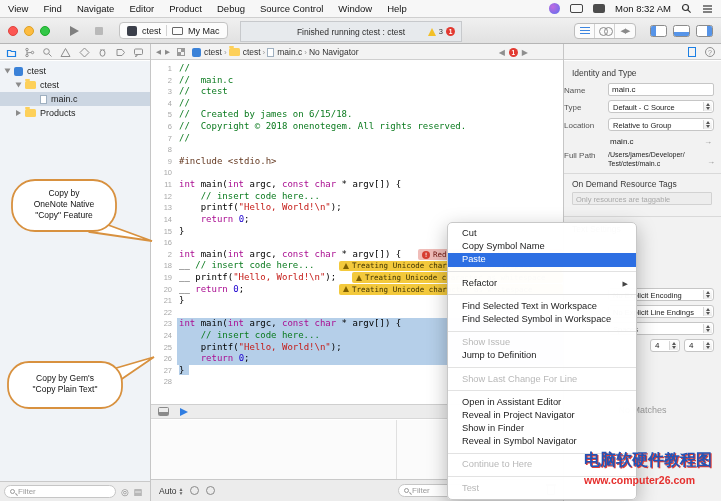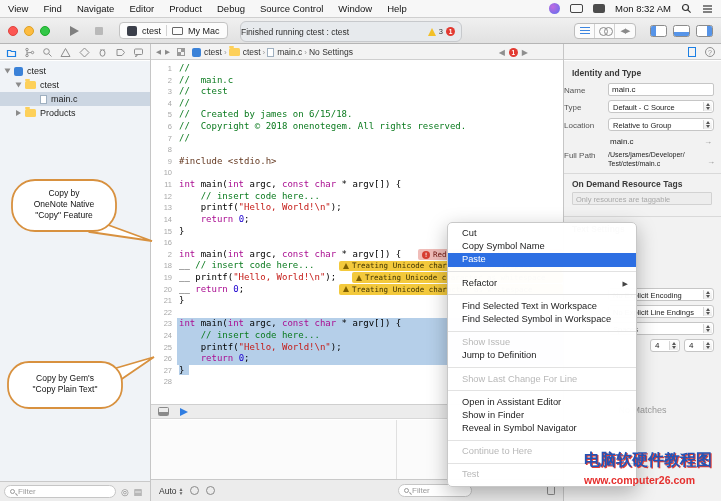--- a/index.html
+++ b/index.html
@@ -18,21 +18,21 @@
 .tl{width:10px;height:10px;border-radius:50%;margin-right:6px;flex:none}
 .tl.r{background:#fc5753;border:1px solid #e0443e}
 .tl.y{background:#fdbc40;border:1px solid #dea123}
 .tl.g{background:#33c748;border:1px solid #1aab29}
 .play{width:0;height:0;border-top:5px solid transparent;border-bottom:5px solid transparent;border-left:9px solid #7f7f7f;margin-left:14px}
 .stopb{width:8px;height:8px;background:#b9b9b9;border-radius:1px;margin-left:16px}
 .scheme{margin-left:16px;height:17px;background:#fcfcfc;border:1px solid #c3c3c3;border-radius:4px;display:flex;align-items:center;padding:0 7px;gap:5px;font-size:9px;color:#222}
 .schemeicon{width:10px;height:10px;border-radius:2px;background:#3b3f4a}
 .vsep{width:1px;height:11px;background:#d2d2d2}
 .macicon{width:11px;height:8px;border:1.4px solid #666;border-radius:1px}
-.status{position:absolute;left:240px;top:3px;width:222px;height:21px;background:#e7eaed;border:1px solid #c7c9cc;border-radius:6px;font-size:8.5px;color:#2e2e2e;display:flex;align-items:center;justify-content:flex-start}
+.status{position:absolute;left:240px;top:3px;width:222px;height:21px;background:#e7eaed;border:1px solid #c7c9cc;border-radius:0;font-size:8.5px;color:#2e2e2e;display:flex;align-items:center;justify-content:center}
 .status .issues{position:absolute;right:6px;display:flex;gap:3px;align-items:center}
 .wtri{width:0;height:0;border-left:4.5px solid transparent;border-right:4.5px solid transparent;border-bottom:8px solid #f2c028}
 .cnt{font-size:7.5px;color:#333}
 .ecirc{width:9px;height:9px;border-radius:50%;background:#e23a31;color:#fff;font-size:6.5px;font-weight:bold;display:flex;align-items:center;justify-content:center}
 #toolbar-right{margin-left:auto;display:flex;align-items:center;gap:14px}
 .seg{display:flex;border:1px solid #bdbdbd;border-radius:4px;overflow:hidden;height:16px;background:#fbfbfb}
 .seg .cell{width:20px;display:flex;align-items:center;justify-content:center;border-right:1px solid #d2d2d2}
 .seg .cell:last-child{border-right:none}
 .lines-ic{width:10px;height:8px;background:repeating-linear-gradient(#3d86e0 0 1.4px,transparent 1.4px 3px)}
 .circ2{width:12px;height:7px;position:relative}
@@ -102,21 +102,21 @@
 #dbgarea .split{position:absolute;left:245px;top:0;bottom:0;width:1px;background:#e0e0e0}
 #dbgbottom{position:absolute;left:151px;top:479px;width:412px;height:22px;background:#ececec;border-top:1px solid #c9c9c9;display:flex;align-items:center;padding:0 8px;font-size:8.5px;color:#333;gap:7px;z-index:2}
 .ddmini{display:flex;align-items:center;gap:2px}
 .spinmini{font-size:5px;color:#666;line-height:4px;display:flex;flex-direction:column}
 .circbtn{width:9px;height:9px;border:1px solid #8a8a8a;border-radius:50%}
 #console-filter{position:absolute;left:247px;width:74px}
 .trash{position:absolute;right:8px;width:8px;height:9px;border:1px solid #8a8a8a;border-top:none;border-radius:0 0 2px 2px}
 .trash::before{content:"";position:absolute;left:-2px;top:-2px;width:10px;height:1.5px;background:#8a8a8a}
 
 #insp{position:absolute;left:564px;top:61px;width:157px;height:440px;background:#f2f2f2;font-size:8px;color:#444;z-index:1}
-.ihead{position:absolute;left:8px;font-size:8.5px;font-weight:bold;color:#3a3a3a}
+.ihead{position:absolute;left:8px;font-size:8.5px;font-weight:normal;color:#3a3a3a}
 .ilab{position:absolute;width:40px;color:#555}
 .ifield{position:absolute;left:44px;width:106px;height:13px;background:#fff;border:1px solid #c6c6c6;border-radius:2px;font-size:8px;color:#222;padding:1px 3px;white-space:nowrap;overflow:hidden}
 .idd{position:absolute;left:44px;width:106px;height:13px;background:#fff;border:1px solid #c6c6c6;border-radius:3px;font-size:7.5px;color:#222;padding:1.5px 13px 0 4px;white-space:nowrap;overflow:hidden}
 .spin{position:absolute;right:1px;top:1px;bottom:1px;width:9px;background:linear-gradient(#fdfdfd,#ececec);border-left:1px solid #d6d6d6;display:flex;flex-direction:column;align-items:center;justify-content:center;gap:1px}
 .spin i{width:0;height:0;border-left:2.5px solid transparent;border-right:2.5px solid transparent;display:block}
 .spin .up{border-bottom:3px solid #555}
 .spin .dn{border-top:3px solid #555}
 .itext{position:absolute;font-size:8px;color:#222;white-space:nowrap}
 .ipath{position:absolute;left:44px;font-size:7px;color:#222;line-height:9px;white-space:nowrap}
 .goarrow{position:absolute;color:#8a8a8a;font-size:8px}
@@ -257,21 +257,21 @@
           <span class="ic-fold"></span>
           <span>ctest</span>
         </span>
         <span class="chev">›</span>
         <span class="crumb">
           <span class="ic-doc"></span>
           <span>main.c</span>
         </span>
         <span class="chev">›</span>
         <span class="crumb">
-          <span>No Settings</span>
+          <span>No Navigator</span>
         </span>
       </span>
     <span class="issuestep">
       <span class="istep-arr">◀</span>
       <span class="ecirc">1</span>
       <span class="istep-arr">▶</span>
     </span>
   </div>
   <div id="insptabs">
     <span class="itab-doc"></span>
@@ -534,20 +534,21 @@
     <div class="cms"></div>
     <div class="cmi"><span>Find Selected Text in Workspace</span></div>
     <div class="cmi"><span>Find Selected Symbol in Workspace</span></div>
     <div class="cms"></div>
     <div class="cmi dis"><span>Show Issue</span></div>
     <div class="cmi"><span>Jump to Definition</span></div>
     <div class="cms"></div>
     <div class="cmi dis"><span>Show Last Change For Line</span></div>
     <div class="cms"></div>
     <div class="cmi"><span>Open in Assistant Editor</span></div>
+    <div class="cmi"><span>Reveal in Project Navigator</span></div>
     <div class="cmi"><span>Show in Finder</span></div>
     <div class="cmi"><span>Reveal in Symbol Navigator</span></div>
     <div class="cms"></div>
     <div class="cmi dis"><span>Continue to Here</span></div>
     <div class="cms"></div>
     <div class="cmi dis"><span>Test</span></div>
   </div>
 
 <div id="watermark">
   <div class="wm-title">电脑软硬件教程图</div>

